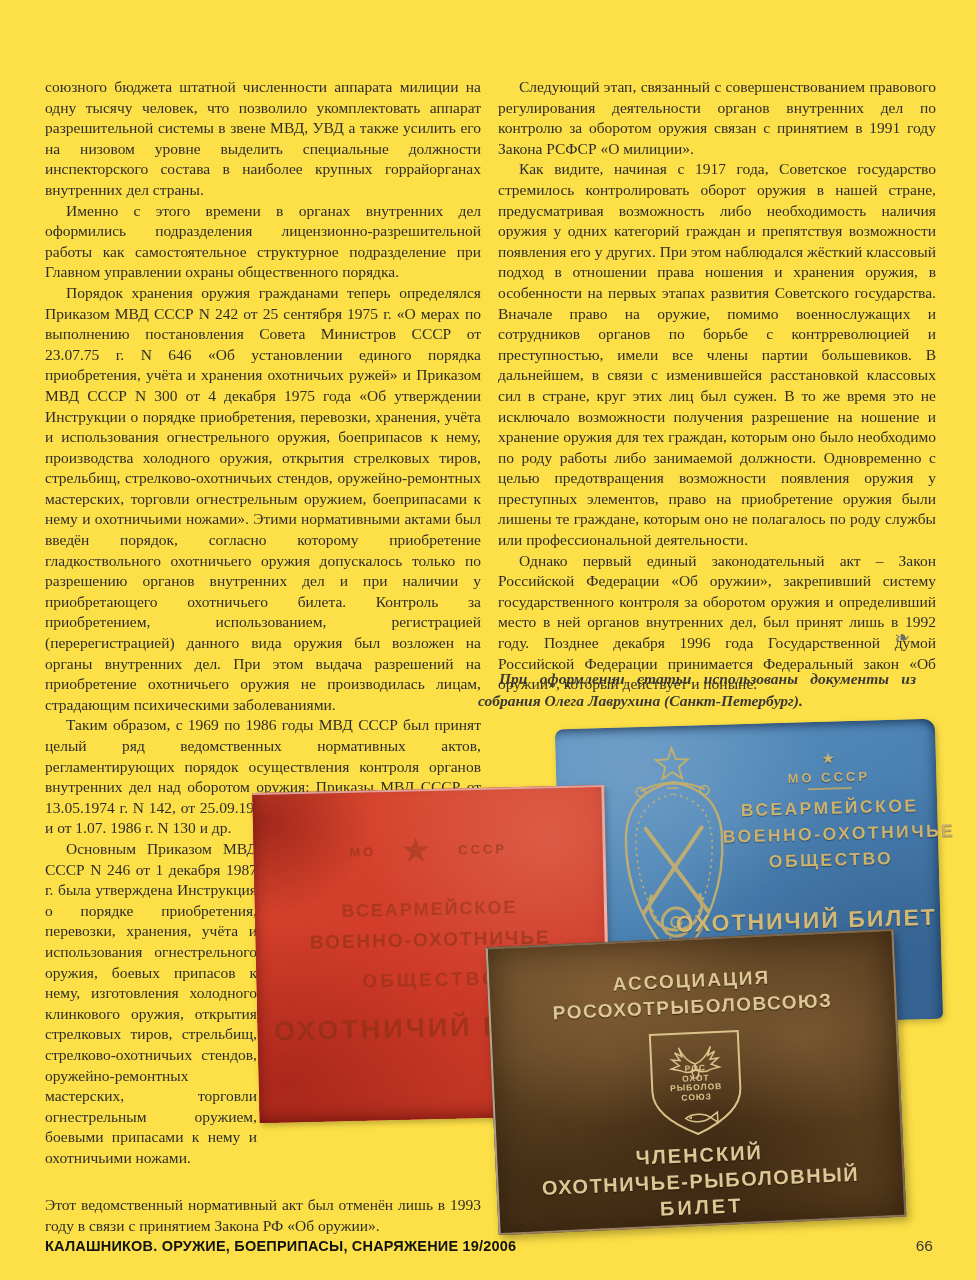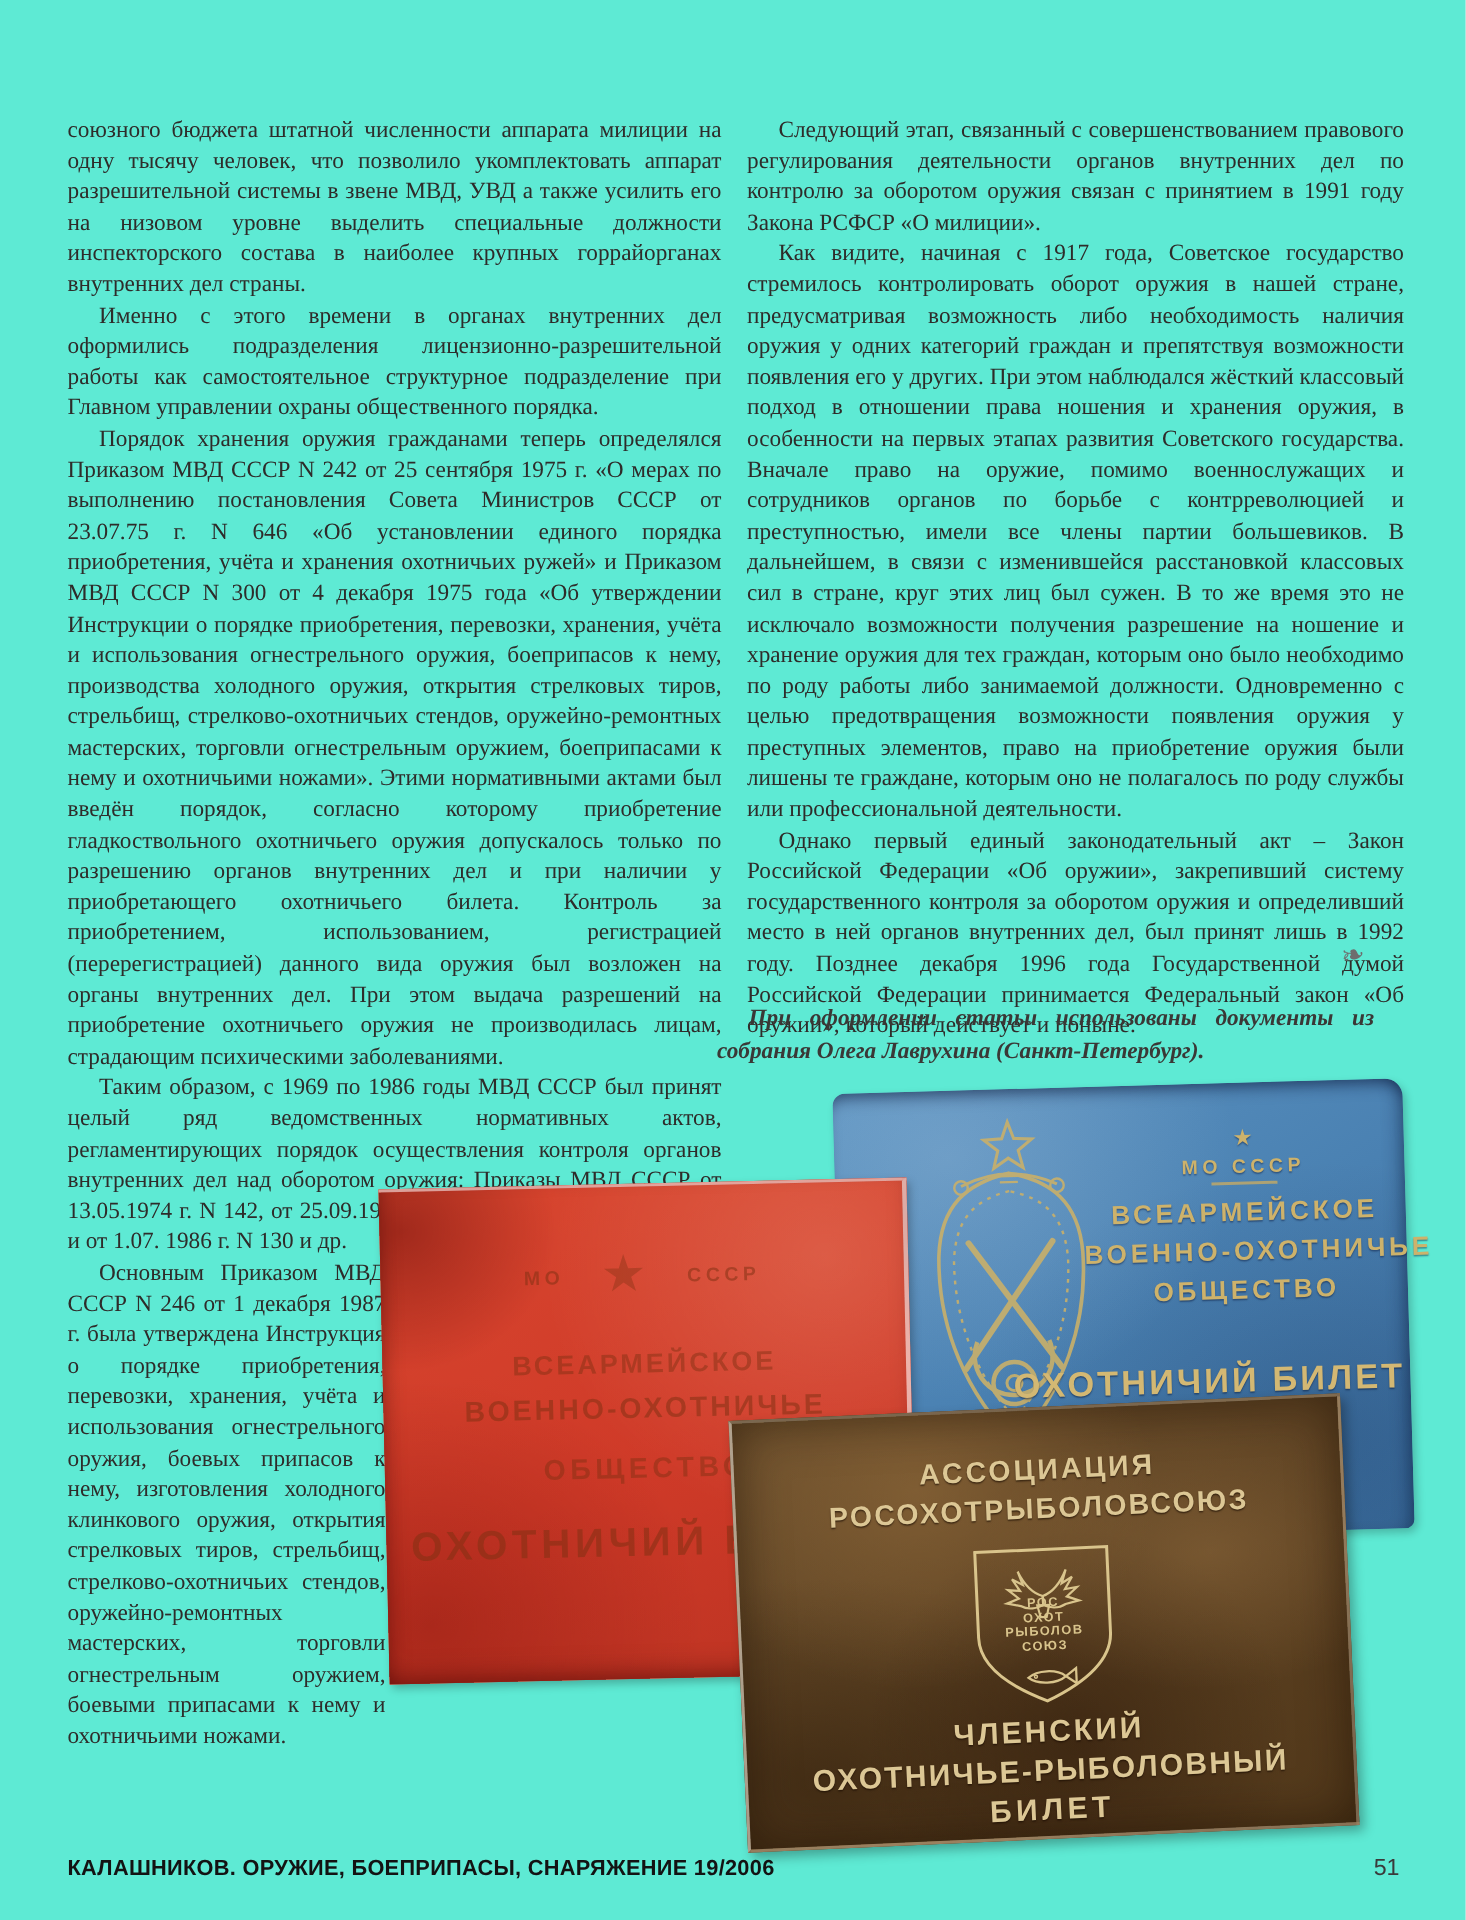--- a/index.html
+++ b/index.html
@@ -1,18 +1,18 @@
 <!DOCTYPE html>
 <html lang="ru"><head>
 <meta charset="utf-8">
 <style>
   html,body{margin:0;padding:0;background:#e8e8e8;}
   .page{
     position:relative; width:977px; height:1280px; margin:0 auto;
-    background:#5eead4; overflow:hidden;
+    background:#fde047; overflow:hidden;
     font-family:"Liberation Serif", serif; color:#2e2c2a;
     -webkit-hyphens:auto; hyphens:auto;
   }
   .col{position:absolute; top:77px; text-align:justify; font-size:15.5px; line-height:20.6px;}
   .col-left{left:45px; width:436px;}
   .col-right{left:498px; width:438px;}
   .col p{margin:0; text-indent:21px;}
   .col p.noindent{text-indent:0;}
   .wrap-spacer{float:right; width:224px; height:356px;}
   .tail{clear:right;}
@@ -118,20 +118,21 @@
 
 <div class="page">
 
   <div class="col col-left">
     <p class="noindent">союзного бюджета штатной численности аппарата милиции на одну тысячу человек, что позволило укомплектовать аппарат разрешительной системы в звене МВД, УВД а также усилить его на низовом уровне выделить специальные должности инспекторского состава в наиболее крупных горрайорганах внутренних дел страны.</p>
     <p>Именно с этого времени в органах внутренних дел оформились подразделения лицензионно-разрешительной работы как самостоятельное структурное подразделение при Главном управлении охраны общественного порядка.</p>
     <p>Порядок хранения оружия гражданами теперь определялся Приказом МВД СССР N 242 от 25 сентября 1975 г. «О мерах по выполнению постановления Совета Министров СССР от 23.07.75 г. N 646 «Об установлении единого порядка приобретения, учёта и хранения охотничьих ружей» и Приказом МВД СССР N 300 от 4 декабря 1975 года «Об утверждении Инструкции о порядке приобретения, перевозки, хранения, учёта и использования огнестрельного оружия, боеприпасов к нему, производства холодного оружия, открытия стрелковых тиров, стрельбищ, стрелково-охотничьих стендов, оружейно-ремонтных мастерских, торговли огнестрельным оружием, боеприпасами к нему и охотничьими ножами». Этими нормативными актами был введён порядок, согласно которому приобретение гладкоствольного охотничьего оружия допускалось только по разрешению органов внутренних дел и при наличии у приобретающего охотничьего билета. Контроль за приобретением, использованием, регистрацией (перерегистрацией) данного вида оружия был возложен на органы внутренних дел. При этом выдача разрешений на приобретение охотничьего оружия не производилась лицам, страдающим психическими заболеваниями.</p>
     <p>Таким образом, с 1969 по 1986 годы МВД СССР был принят целый ряд ведомственных нормативных актов, регламентирующих порядок осуществления контроля органов внутренних дел над оборотом оружия: Приказы МВД СССР от 13.05.1974 г. N 142, от 25.09.1975 г. N 242, от 17.11.1982 г. N 366 и от 1.07. 1986 г. N 130 и др.</p>
     <div class="wrap-spacer"></div>
     <p>Основным Приказом МВД СССР N 246 от 1 декабря 1987 г. была утверждена Инструкция о порядке приобретения, перевозки, хранения, учёта и использования огнестрельного оружия, боевых припасов к нему, изготовления холодного клинкового оружия, открытия стрелковых тиров, стрельбищ, стрелково-охотничьих стендов, оружейно-ремонтных мастерских, торговли огнестрельным оружием, боевыми припасами к нему и охотничьими ножами.</p>
+    <p class="tail noindent">Этот ведомственный нормативный акт был отменён лишь в 1993 году в связи с принятием Закона РФ «Об оружии».</p>
   </div>
 
   <div class="col col-right">
     <p>Следующий этап, связанный с совершенствованием правового регулирования деятельности органов внутренних дел по контролю за оборотом оружия связан с принятием в 1991 году Закона РСФСР «О милиции».</p>
     <p>Как видите, начиная с 1917 года, Советское государство стремилось контролировать оборот оружия в нашей стране, предусматривая возможность либо необходимость наличия оружия у одних категорий граждан и препятствуя возможности появления его у других. При этом наблюдался жёсткий классовый подход в отношении права ношения и хранения оружия, в особенности на первых этапах развития Советского государства. Вначале право на оружие, помимо военнослужащих и сотрудников органов по борьбе с контрреволюцией и преступностью, имели все члены партии большевиков. В дальнейшем, в связи с изменившейся расстановкой классовых сил в стране, круг этих лиц был сужен. В то же время это не исключало возможности получения разрешение на ношение и хранение оружия для тех граждан, которым оно было необходимо по роду работы либо занимаемой должности. Одновременно с целью предотвращения возможности появления оружия у преступных элементов, право на приобретение оружия были лишены те граждане, которым оно не полагалось по роду службы или профессиональной деятельности.</p>
     <p>Однако первый единый законодательный акт – Закон Российской Федерации «Об оружии», закрепивший систему государственного контроля за оборотом оружия и определивший место в ней органов внутренних дел, был принят лишь в 1992 году. Позднее декабря 1996 года Государственной думой Российской Федерации принимается Федеральный закон «Об оружии», который действует и поныне.</p>
   </div>
 
   <span class="dingbat">❧</span>
 
@@ -197,15 +198,15 @@
       </div>
     </div>
     <div class="brown-text brown-bottom">
       <div class="brown-b1 cline">ЧЛЕНСКИЙ</div>
       <div class="brown-b2 cline">ОХОТНИЧЬЕ-РЫБОЛОВНЫЙ</div>
       <div class="brown-b3 cline">БИЛЕТ</div>
     </div>
   </div>
 
   <div class="footer-journal">КАЛАШНИКОВ. ОРУЖИЕ, БОЕПРИПАСЫ, СНАРЯЖЕНИЕ 19/2006</div>
-  <div class="footer-page">51</div>
+  <div class="footer-page">66</div>
 
 </div>
 
 </body></html>

